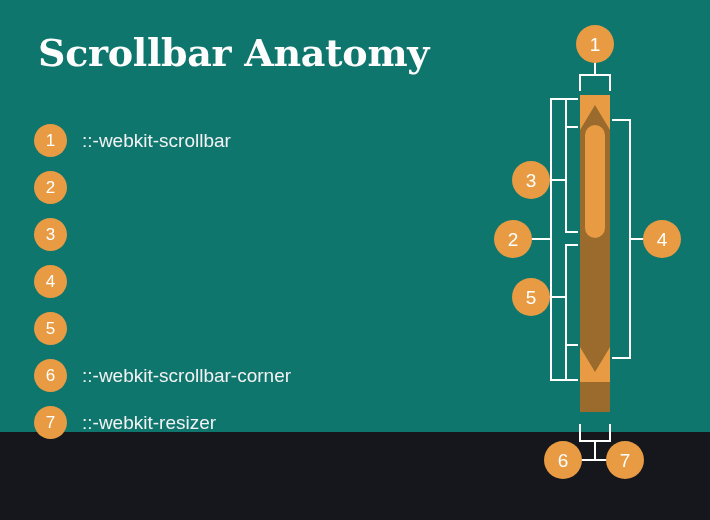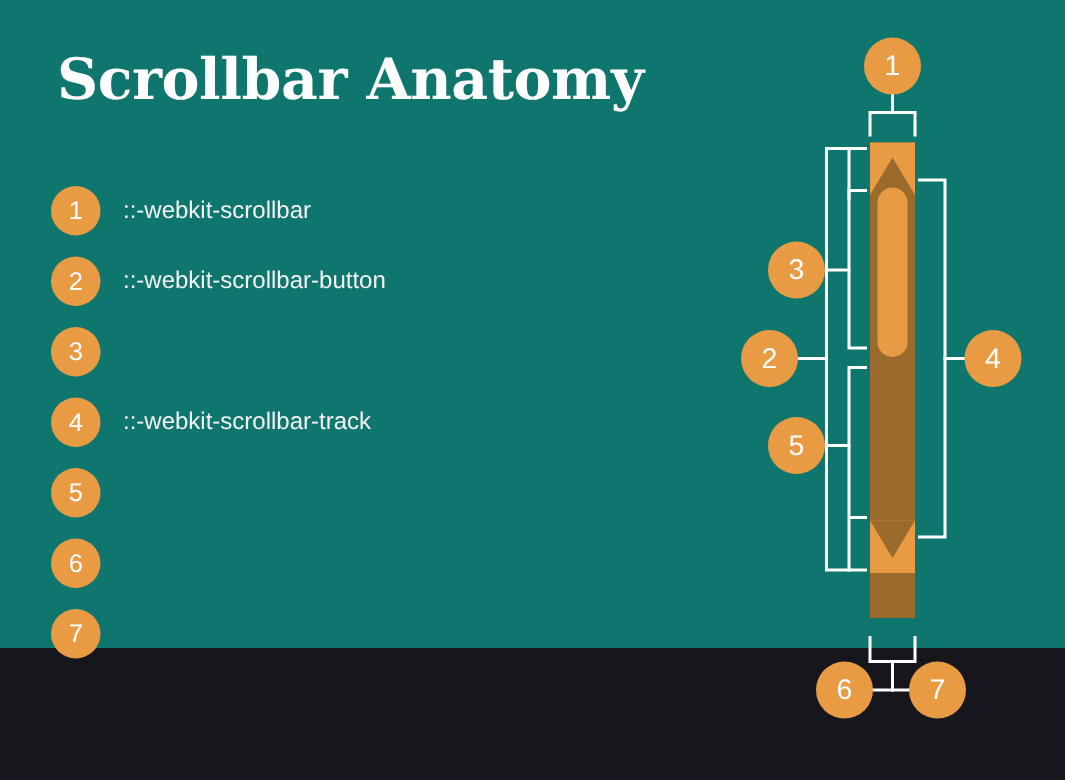--- a/index.html
+++ b/index.html
@@ -63,21 +63,21 @@
     left: 0;
     top: 0;
   }
   .legend-label {
     position: absolute;
     left: 48px;
     top: 0;
     height: 33px;
     display: flex;
     align-items: center;
-    font-size: 16px;
+    font-size: 19px;
     color: #f2f2f2;
     white-space: nowrap;
     font-family: "Liberation Sans", sans-serif;
   }
 
   
   #diagram {
     position: absolute;
     left: 440px;
     top: 0;
@@ -112,42 +112,42 @@
 
   <div id="legend">
 
     <div class="legend-row">
       <div class="badge">1</div>
       <div class="legend-label">::-webkit-scrollbar</div>
     </div>
 
     <div class="legend-row">
       <div class="badge">2</div>
-      <div class="legend-label">::-webkit-scrollbar-button</div>
     </div>
 
     <div class="legend-row">
       <div class="badge">3</div>
     </div>
 
     <div class="legend-row">
       <div class="badge">4</div>
-      <div class="legend-label">::-webkit-scrollbar-track</div>
     </div>
 
     <div class="legend-row">
       <div class="badge">5</div>
     </div>
 
     <div class="legend-row">
       <div class="badge">6</div>
+      <div class="legend-label">::-webkit-scrollbar-corner</div>
     </div>
 
     <div class="legend-row">
       <div class="badge">7</div>
+      <div class="legend-label">::-webkit-resizer</div>
     </div>
 
   </div>
 
   <div id="diagram">
 
     <svg width="270" height="520" viewBox="0 0 270 520">
 
       <rect x="140" y="95" width="30" height="317" fill="#9a6b2d"></rect>
 

